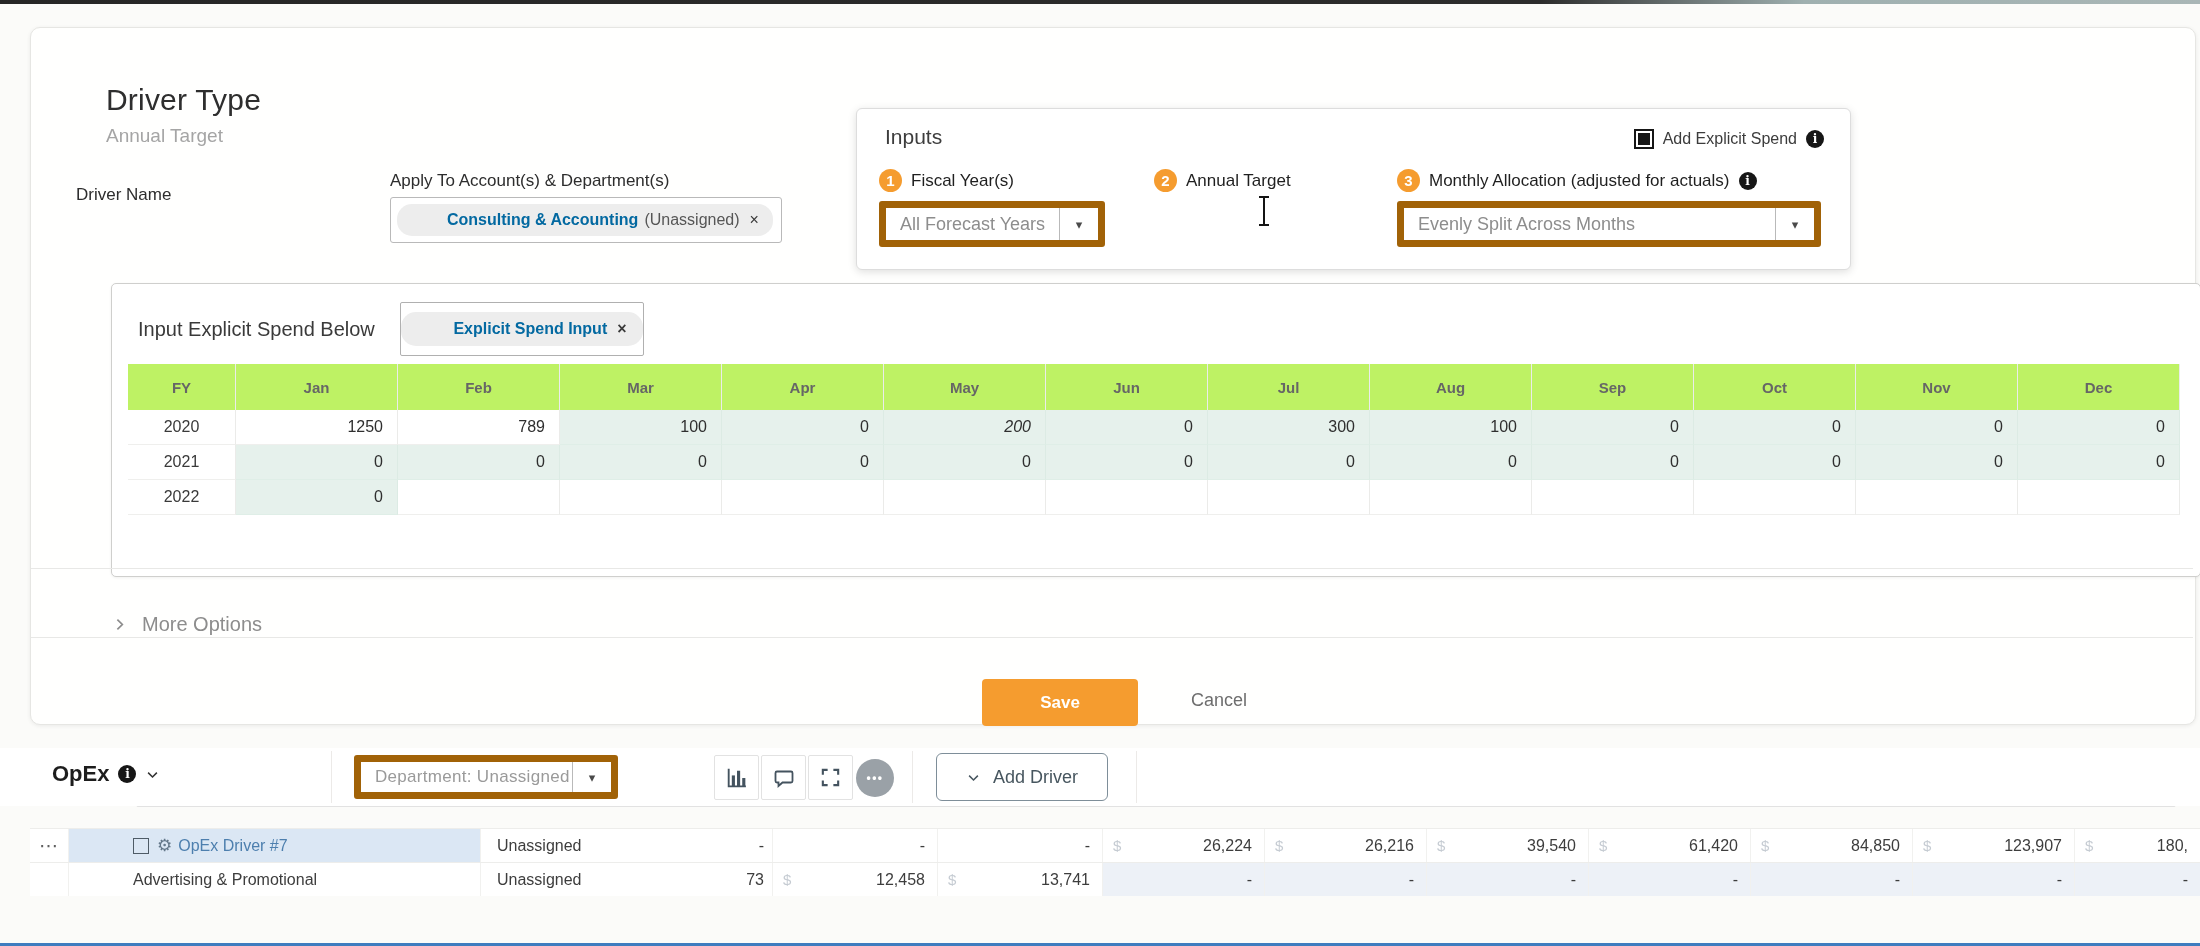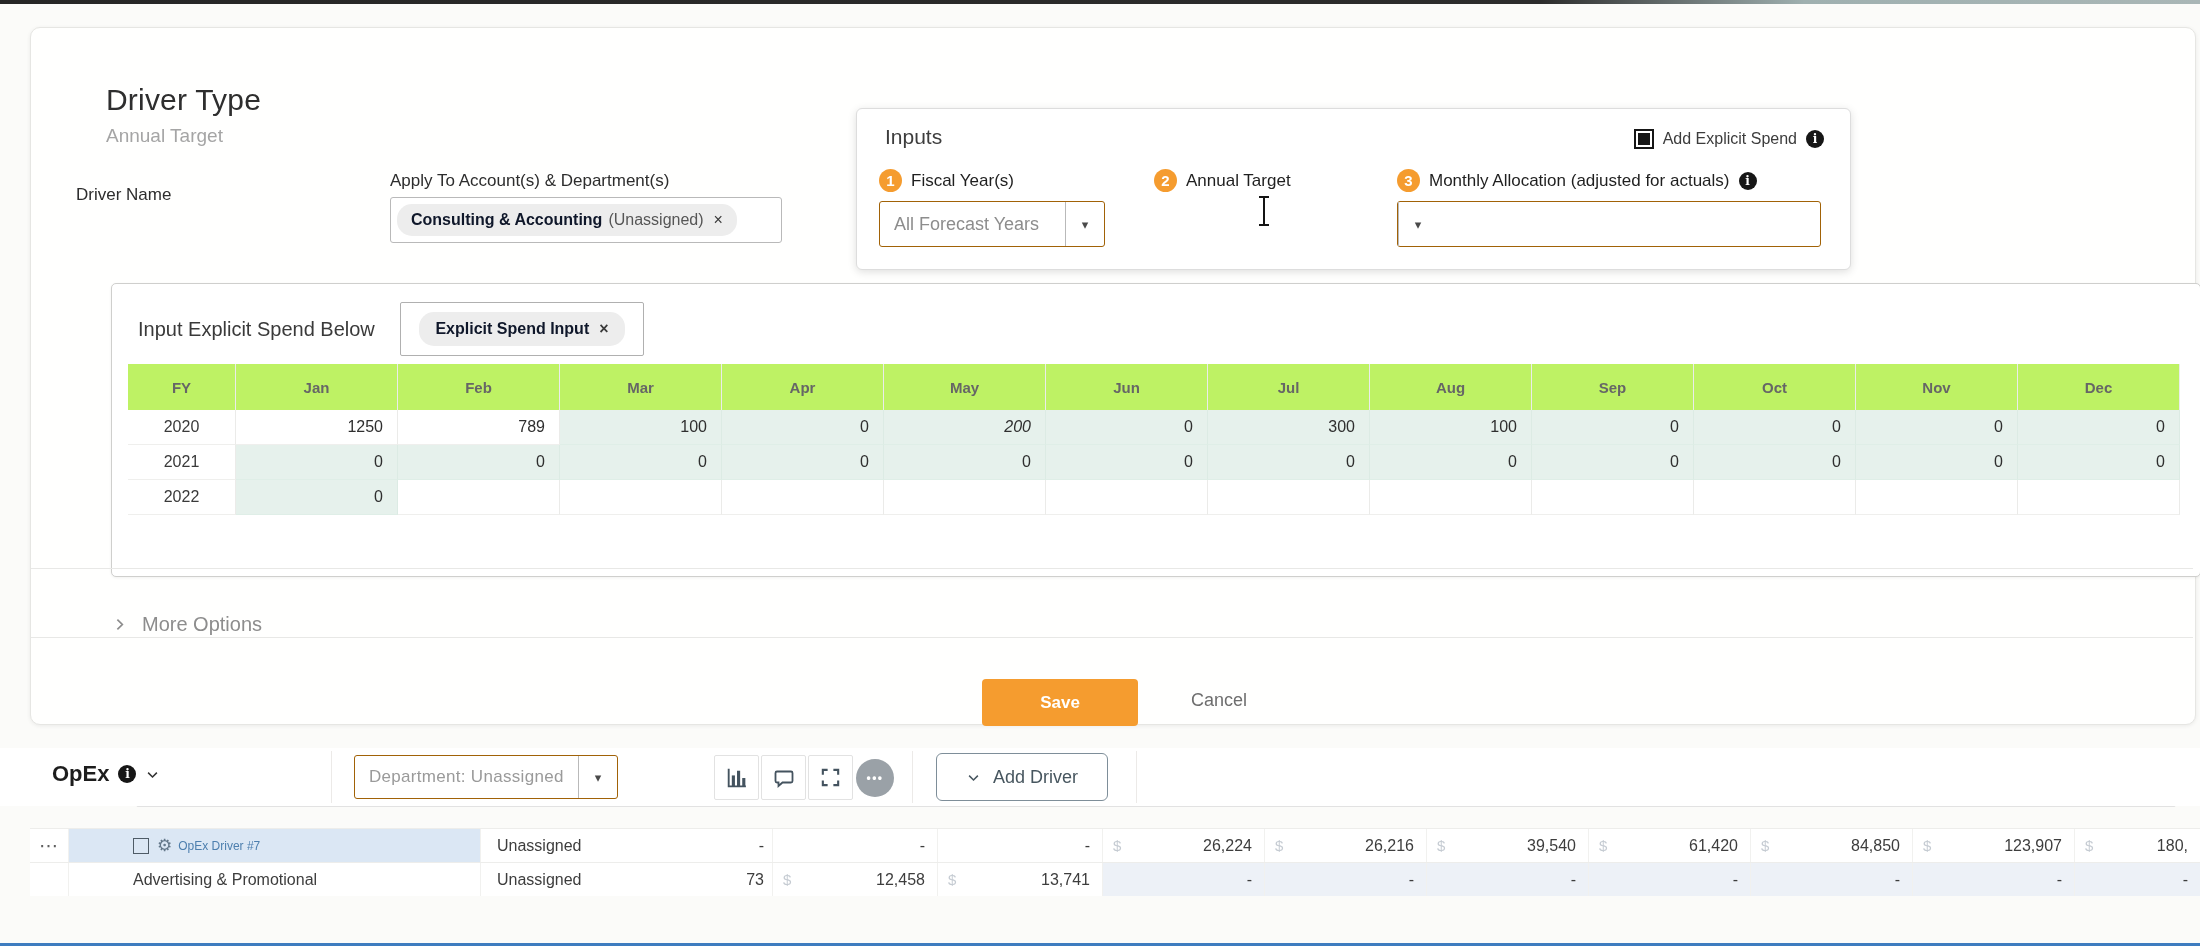--- a/index.html
+++ b/index.html
@@ -19,26 +19,26 @@
     border:1px solid #e6e6e3;border-radius:10px;box-shadow:0 1px 4px rgba(0,0,0,.07);}
   .page-title{left:75px;top:55px;font-size:30px;color:#2e2e2e;letter-spacing:.2px;}
   .page-subtitle{left:75px;top:97px;font-size:19px;color:#a5a5a5;}
   .field-label{font-size:17px;color:#2d2d2d;}
   .inp{border:1px solid #b9b9b9;border-radius:3px;background:#fff;display:flex;align-items:center;
     padding:0 16px;font-size:18px;color:#6f6f6f;box-sizing:border-box;}
   .applybox{border:1px solid #b9b9b9;border-radius:3px;background:#fff;display:flex;align-items:center;
     padding:0 6px;box-sizing:border-box;}
   .pill{background:#ededed;border-radius:15px;padding:7px 14px;font-size:16px;color:#3a3a3a;
     display:inline-flex;align-items:center;gap:6px;white-space:nowrap;}
-  .pill b{font-weight:bold;color:#0f172a;}
+  .pill b{font-weight:bold;color:#0369a1;margin-left:36px;}
   .pill .sfx{color:#565656;}
   .pill .x{font-size:16px;color:#3a3a3a;margin-left:4px;cursor:pointer;}
 
   
-  .sel{display:flex;align-items:stretch;border:1px solid #a16207;border-radius:3px;background:#fff;box-sizing:border-box;}
+  .sel{display:flex;align-items:stretch;border:7px solid #a16207;border-radius:3px;background:#fff;box-sizing:border-box;}
   .sel .txt{flex:1;display:flex;align-items:center;padding:0 14px;color:#8d8d8d;font-size:18px;
     white-space:nowrap;overflow:hidden;}
   .sel .arr{width:38px;border-left:1px solid #b9b9b9;display:flex;align-items:center;justify-content:center;
     color:#4a4a4a;font-size:13px;}
 
   
   .inputs-panel{left:825px;top:80px;width:993px;height:160px;background:#fff;border:1px solid #ddd;
     border-radius:6px;box-shadow:0 2px 8px rgba(0,0,0,.13);}
   .inputs-title{left:28px;top:16px;font-size:21px;color:#3d3d3d;}
   .addspend{right:26px;top:20px;display:flex;align-items:center;gap:9px;}
@@ -103,21 +103,21 @@
   .ot-row{display:flex;height:33px;border-top:1px solid #ededeb;background:#fff;}
   .ot-c{display:flex;align-items:center;box-sizing:border-box;font-size:16px;color:#3d3d3d;border-left:1px solid #f1f1ef;}
   .ot-val{justify-content:space-between;padding:0 12px 0 10px;}
   .ot-val .dollar{color:#c5cbd2;font-size:15px;}
   .ot-val .v{margin-left:auto;}
   .ot-c.tint{background:#edf1f7;}
   .ot-actions{justify-content:center;color:#5f5f5f;font-size:19px;letter-spacing:1px;border-left:none;}
   .acct-hl{background:#dbe7f4;}
   .rowcbx{width:14px;height:14px;border:1.5px solid #4e5b66;display:inline-block;flex:none;background:transparent;}
   .gear{color:#64788a;font-size:17px;line-height:1;}
-  .drv-link{color:#4d7fae;font-size:12px;}
+  .drv-link{color:#4d7fae;font-size:16px;}
   .dept-extra{margin-left:auto;padding-right:8px;color:#3d3d3d;}
   .bottom-bar{left:0;top:943px;width:2200px;height:3px;background:#3e7cbf;}
 
   
   .ibeam{left:1258px;top:196px;width:12px;height:30px;}
   .ibeam .stem{position:absolute;left:5px;top:2px;width:2px;height:26px;background:#141414;}
   .ibeam .t,.ibeam .b{position:absolute;left:1px;width:10px;height:2px;background:#141414;}
   .ibeam .t{top:0;}
   .ibeam .b{bottom:0;}
 </style>
@@ -162,20 +162,21 @@
       <span class="nbadge">2</span>
       <span>Annual Target</span>
     </div>
 
     <div class="abs igroup-label" style="left:540px;top:60px;">
       <span class="nbadge">3</span>
       <span>Monthly Allocation (adjusted for actuals)</span>
       <span class="info">i</span>
     </div>
     <div class="abs sel" style="left:540px;top:92px;width:424px;height:46px;">
+      <span class="txt">Evenly Split Across Months</span>
       <span class="arr">▾</span>
     </div>
   </div>
 
   <div class="abs exp-box">
     <div class="abs exp-title">Input Explicit Spend Below</div>
     <div class="abs tagbox">
       <span class="pill">
         <b>Explicit Spend Input</b>
         <span class="x">×</span>

